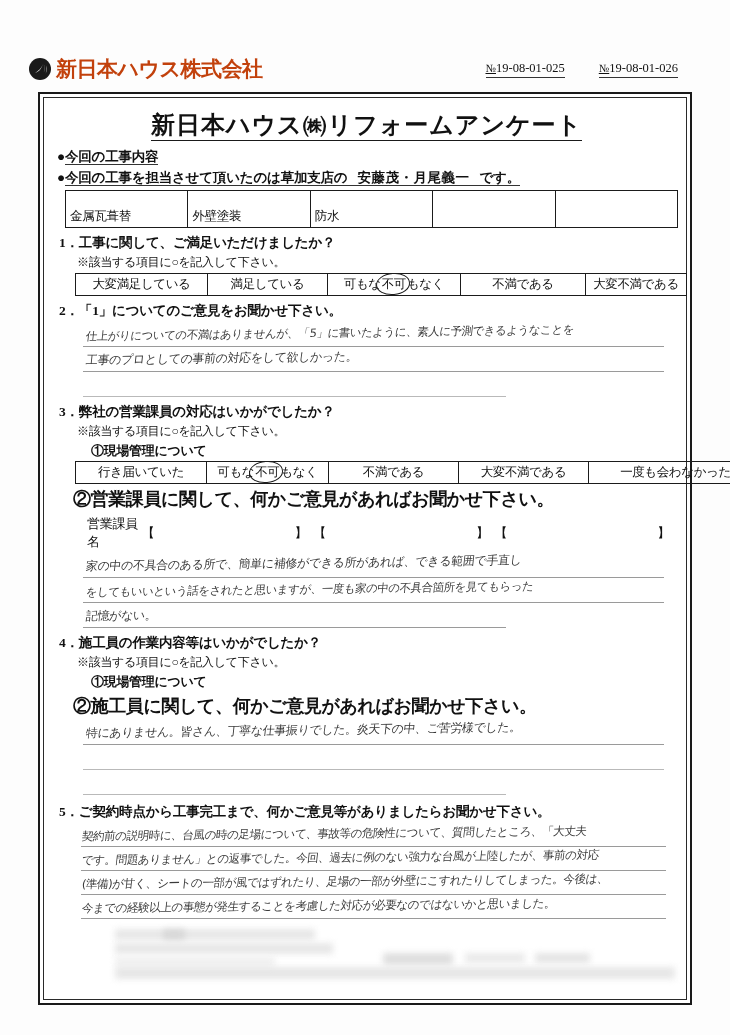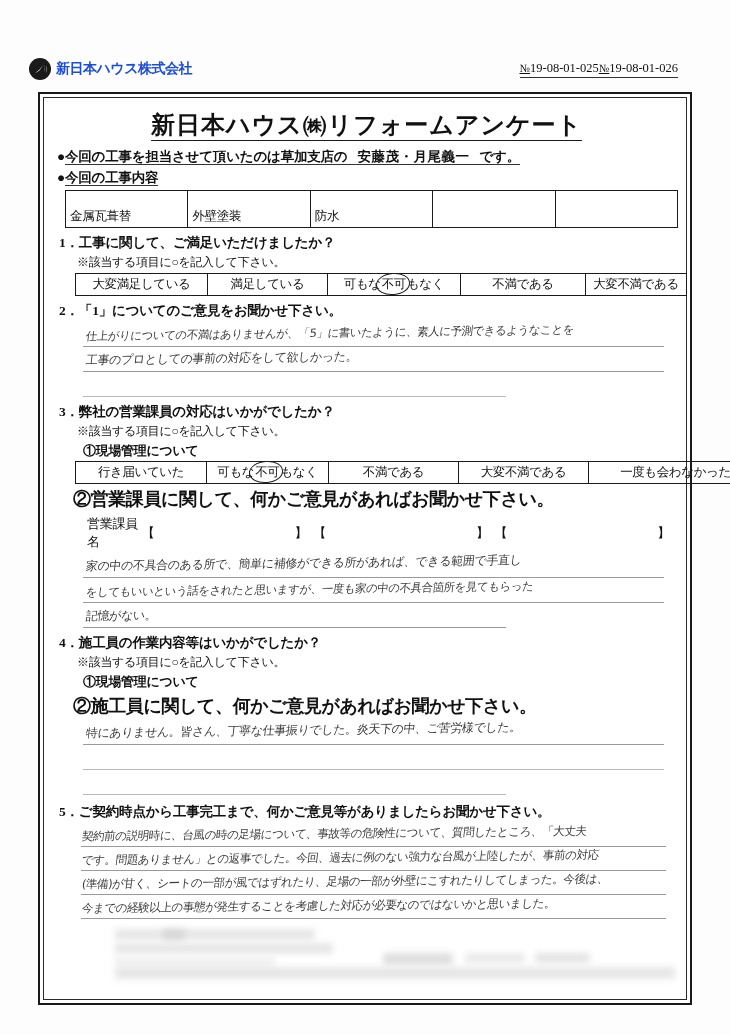--- a/index.html
+++ b/index.html
@@ -41,29 +41,30 @@
   }
   .logo-mark {
     width: 24px;
     height: 24px;
     position: relative;
     flex: none;
   }
   .logo-mark svg { display: block; }
   .logo-text {
     font-family: "DejaVu Sans", sans-serif;
-    font-size: 14px;
+    font-size: 21px;
     font-weight: 700;
     letter-spacing: -0.5px;
-    color: #1d4ed8;
+    color: #c2410c;
     white-space: nowrap;
   }
   .doc-numbers {
     margin-left: auto;
     display: flex;
+    gap: 34px;
     padding-right: 24px;
   }
   .doc-no {
     font-family: "Liberation Serif", serif;
     font-size: 12.5px;
     letter-spacing: 0px;
     border-bottom: 1px solid #333;
     padding-bottom: 1px;
     white-space: nowrap;
   }
@@ -150,21 +151,21 @@
     letter-spacing: -0.2px;
   }
   .q-note {
     font-size: 12px;
     margin: 1px 0 2px 20px;
     letter-spacing: -0.3px;
   }
   .q-sub {
     font-size: 13px;
     font-weight: 700;
-    margin: 2px 0 1px 26px;
+    margin: 2px 0 1px 34px;
     letter-spacing: -0.3px;
   }
   .q-sub2 {
     font-size: 18px;
     font-weight: 700;
     margin: 3px 0 2px 16px;
     letter-spacing: -0.4px;
   }
 
   
@@ -315,25 +316,25 @@
     </div>
   </div>
 
   <div class="frame-outer">
     <div class="frame-inner"></div>
     <div class="content">
 
       <div class="form-title"><span>新日本ハウス㈱リフォームアンケート</span></div>
 
       <div class="bullet-line">
+        <span>●</span><span class="ul">今回の工事内容</span>
+      </div>
+
+      <div class="bullet-line">
         <span>●</span><span class="ul">今回の工事を担当させて頂いたのは</span><span class="ul">草加支店</span><span class="ul">の</span><span class="staff ul">安藤茂・月尾義一</span><span class="ul">です。</span>
-      </div>
-
-      <div class="bullet-line">
-        <span>●</span><span class="ul">今回の工事内容</span>
       </div>
 
       <table class="work-table">
         <tbody>
             <tr>
           <td>金属瓦葺替</td>
           <td>外壁塗装</td>
           <td>防水</td>
           <td></td>
           <td></td>

